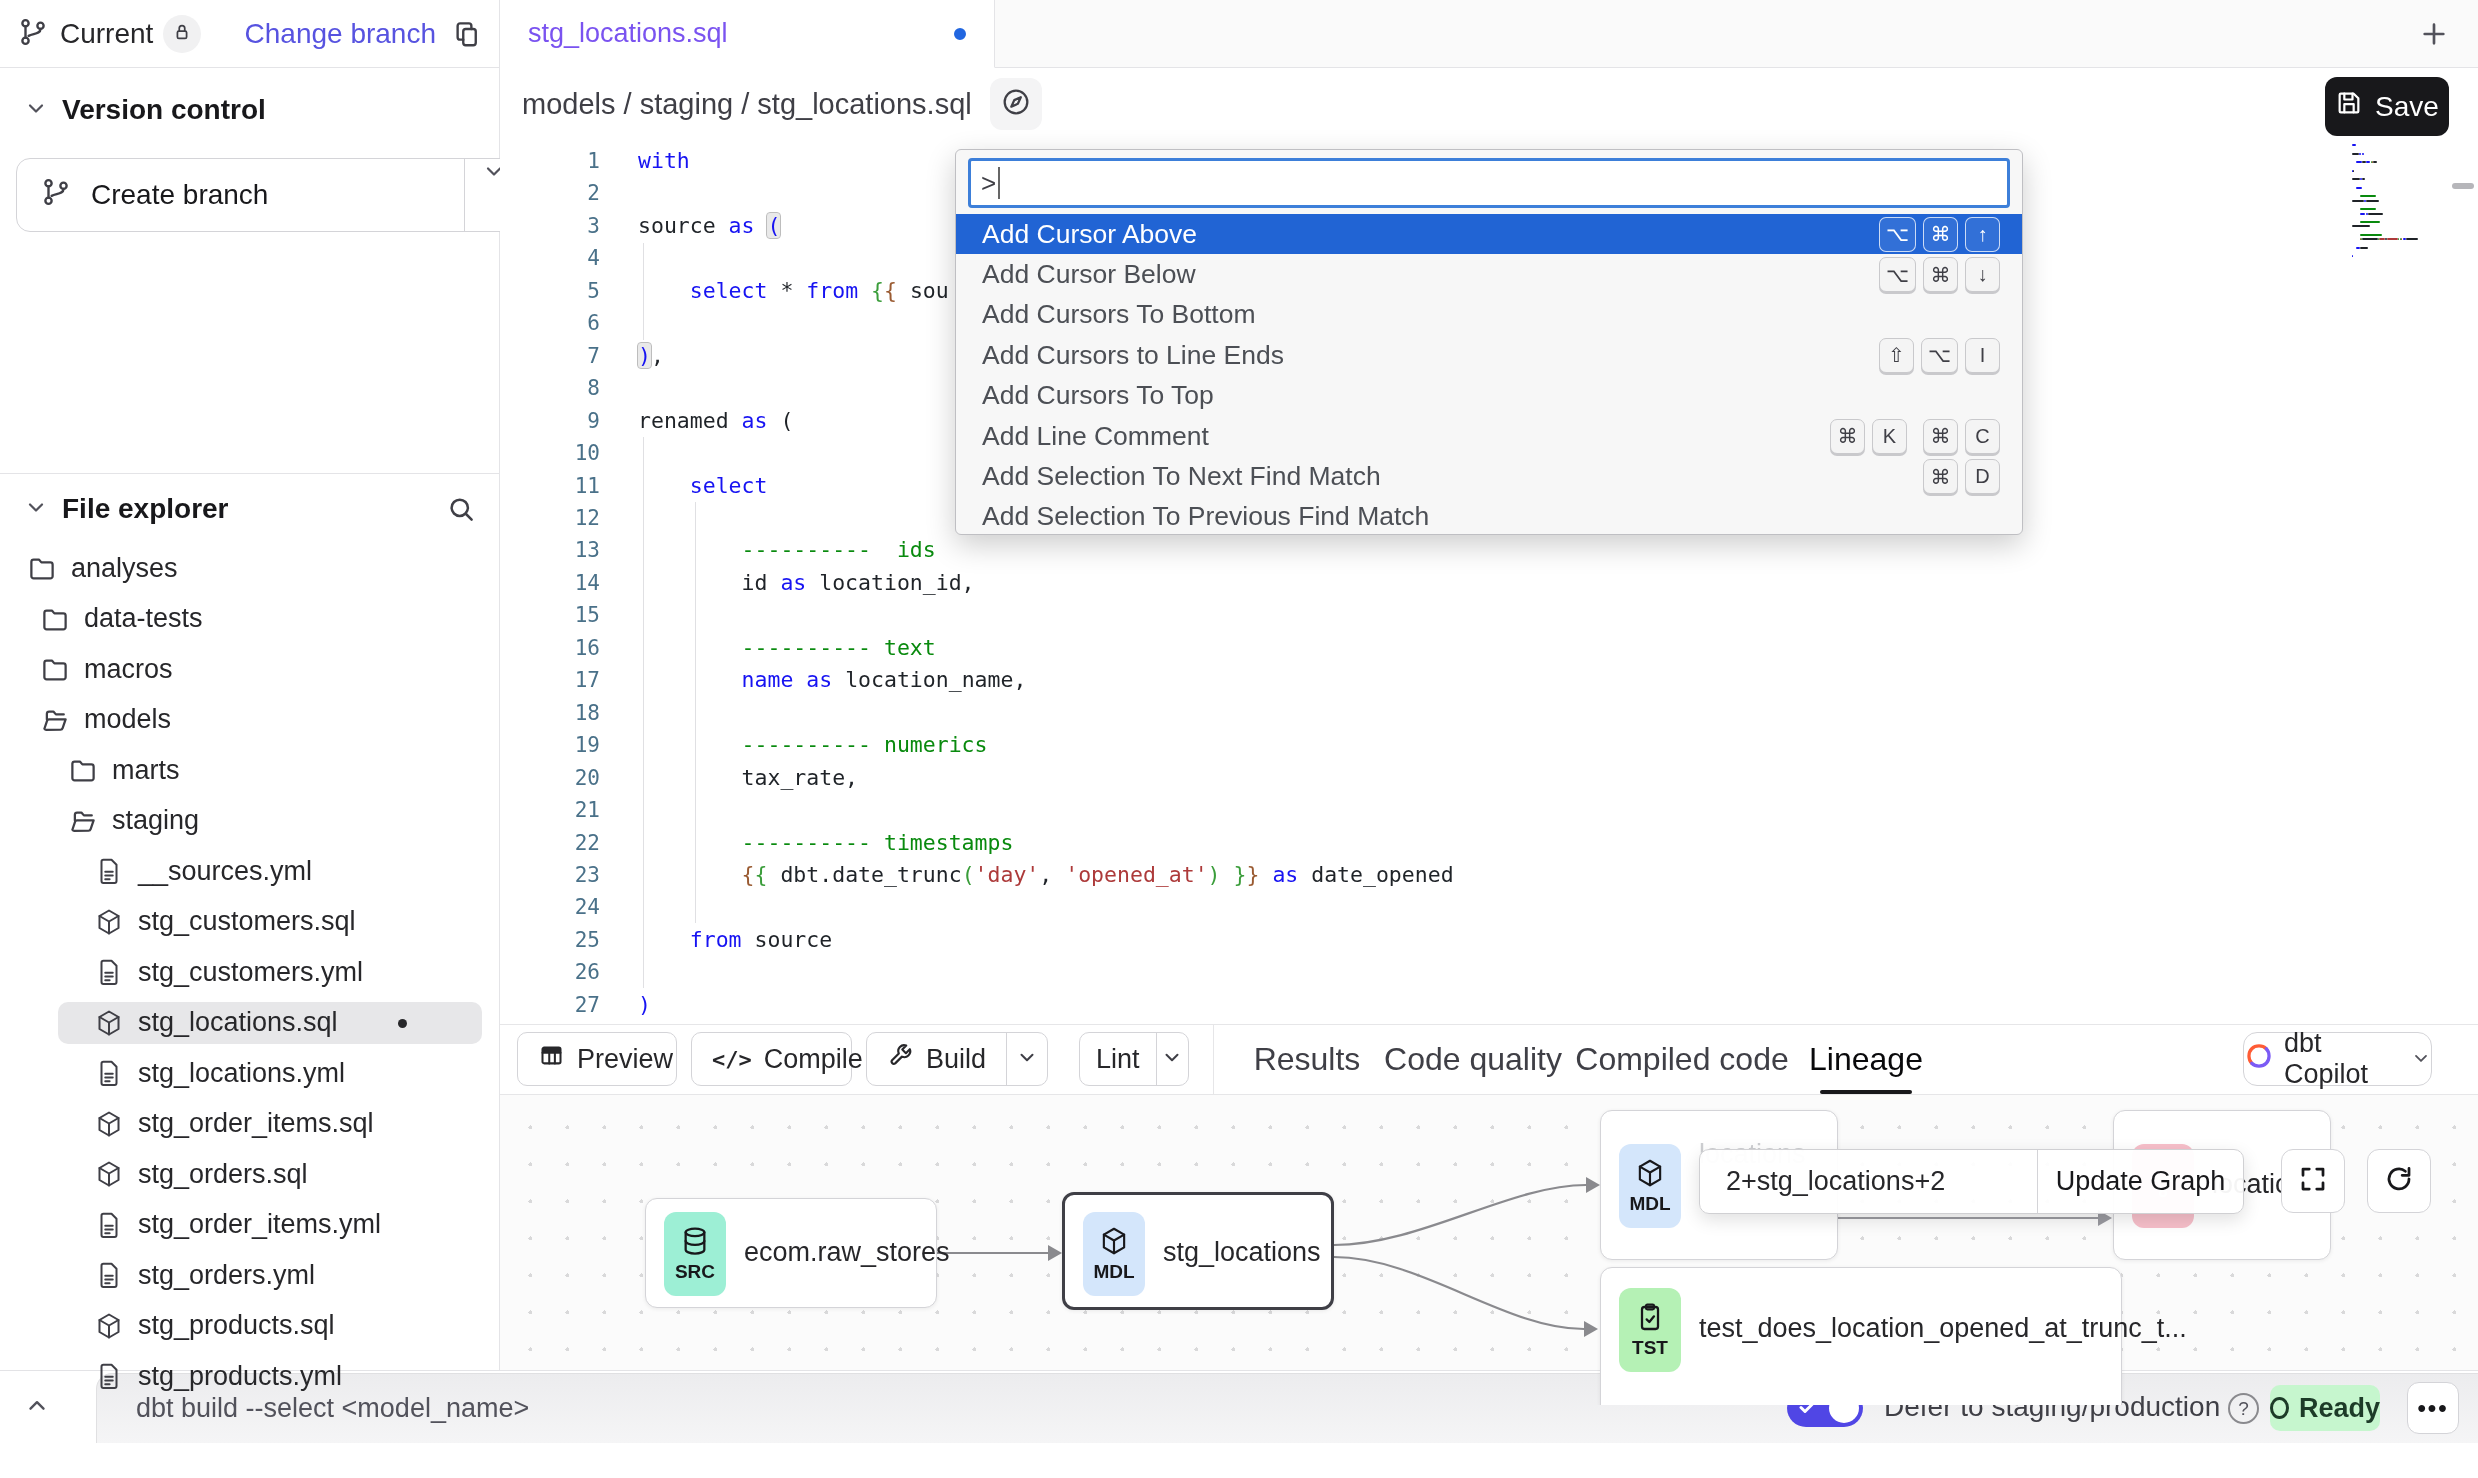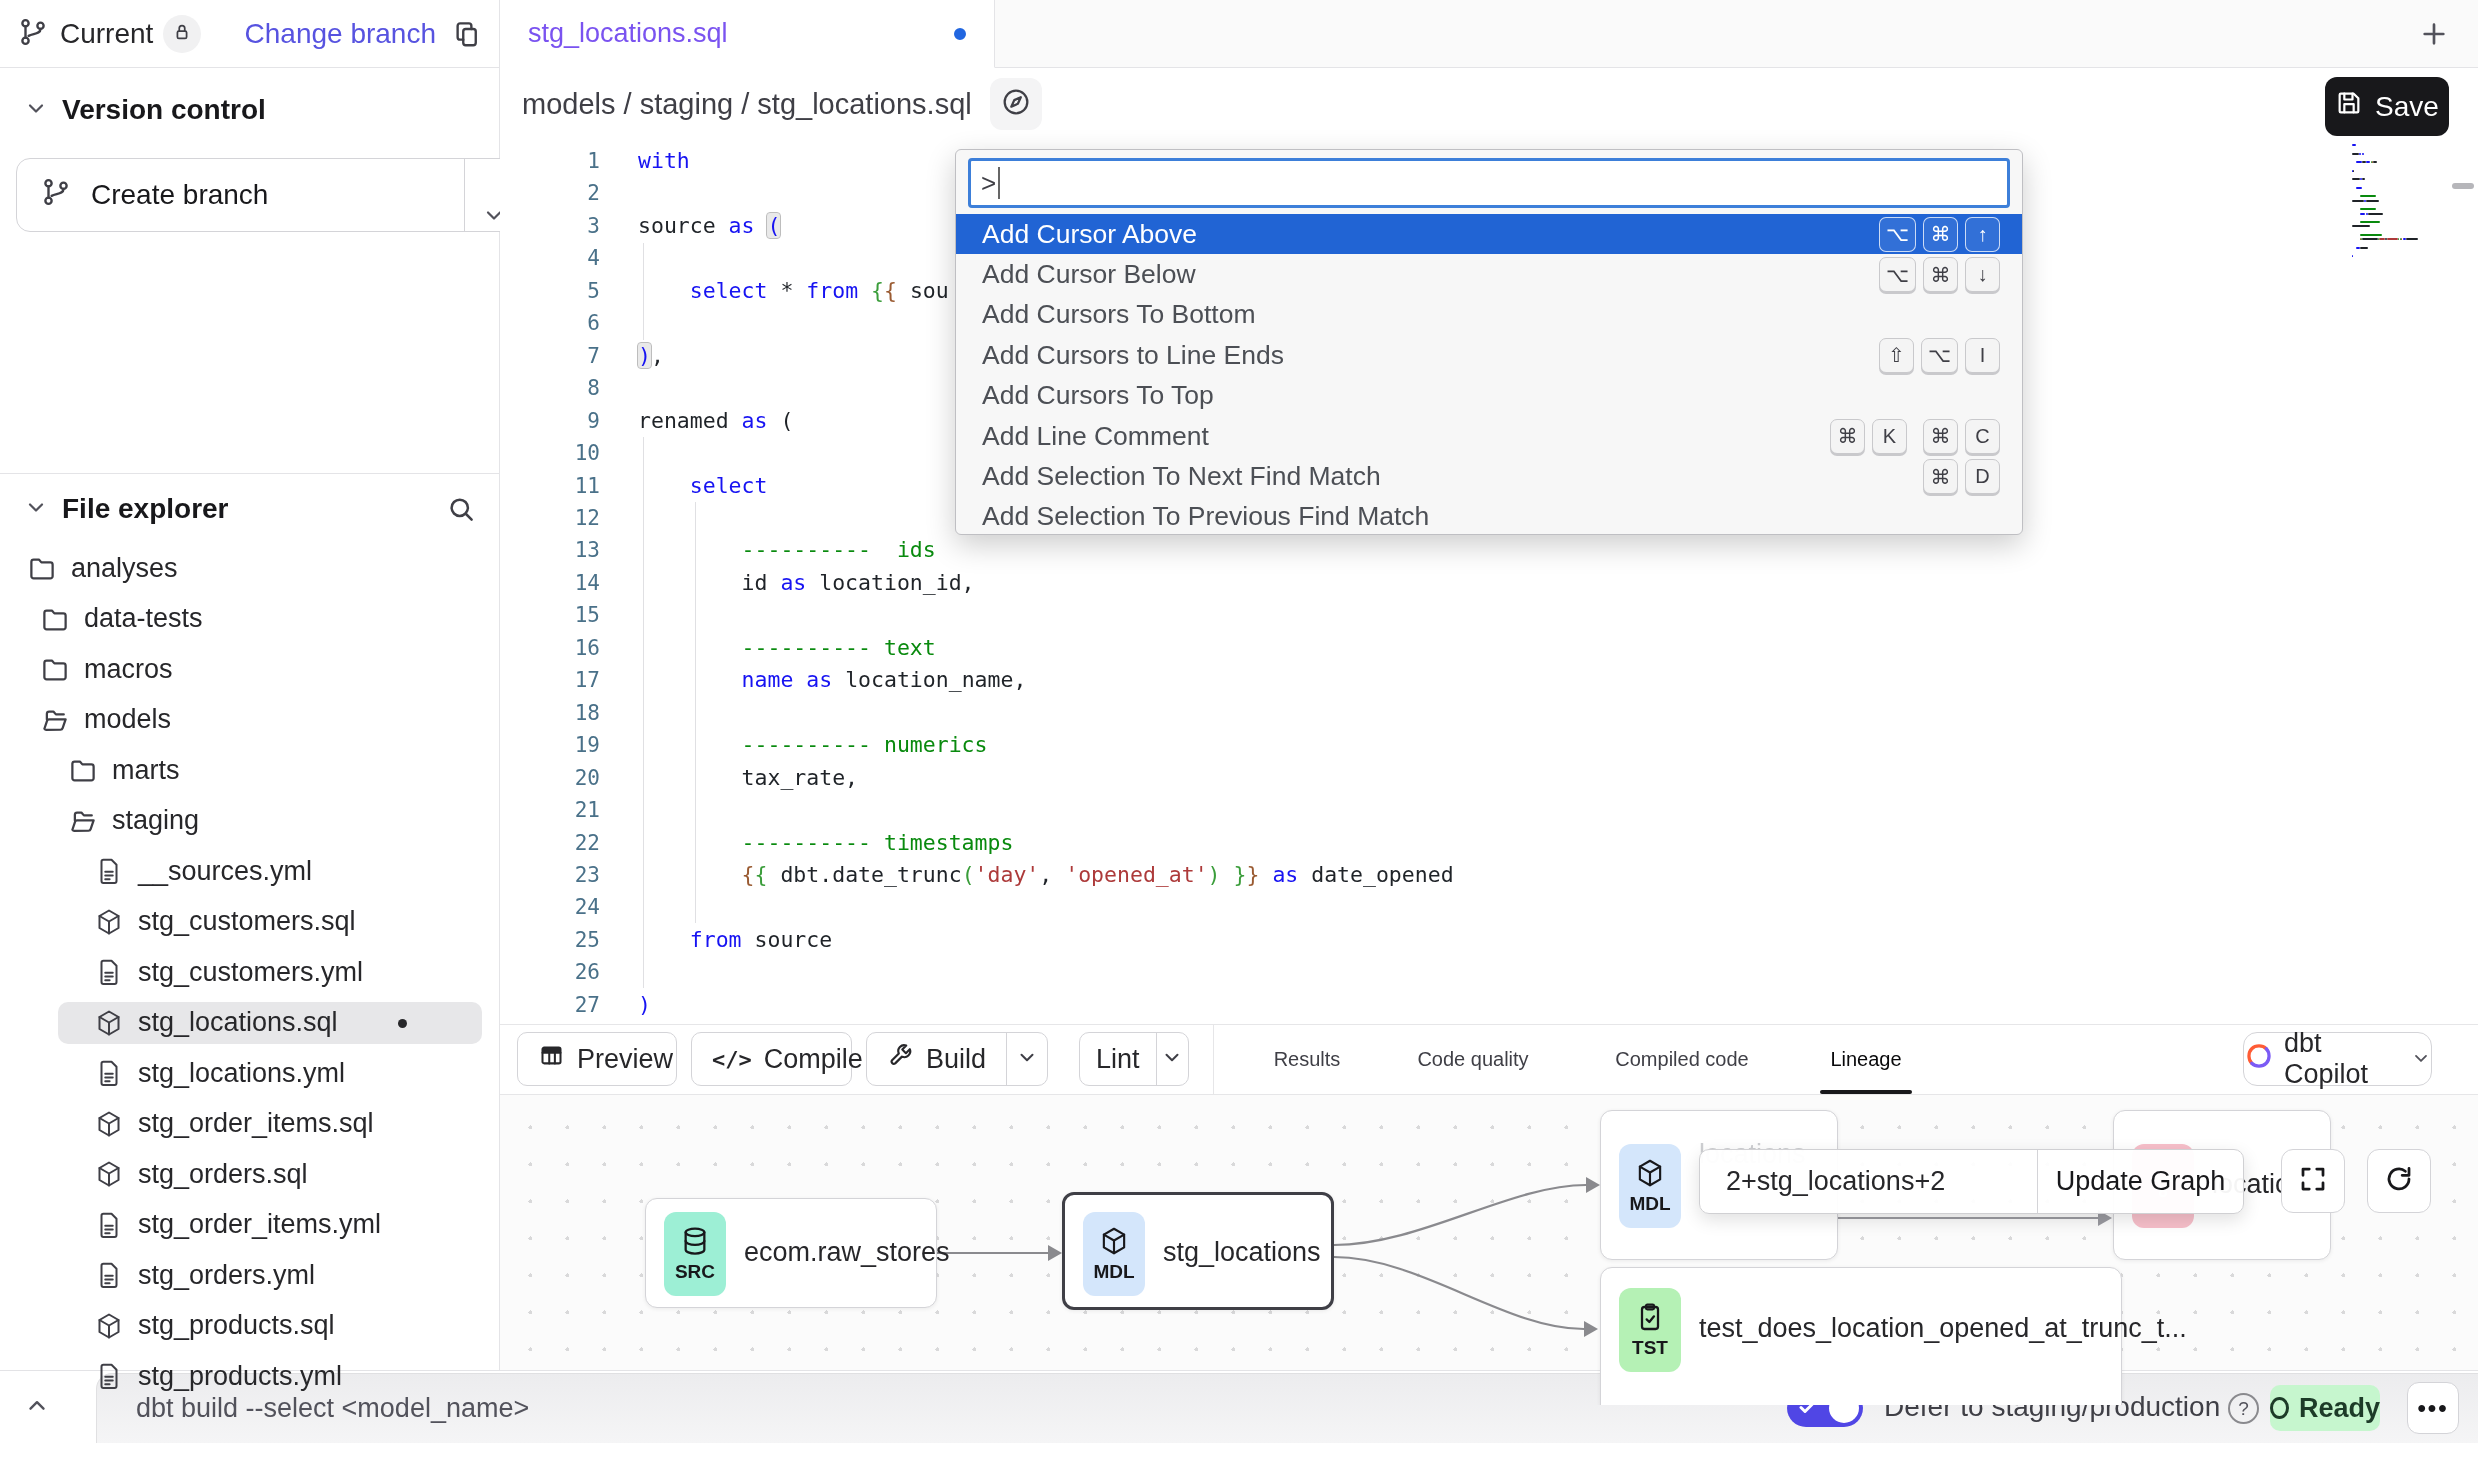--- a/index.html
+++ b/index.html
@@ -11,21 +11,21 @@
   #sidebar { left:0; top:0; width:500px; height:1405px; border-right:1px solid #e4e4e7; background:#fff; }
   #sb-topbar { left:0; top:0; width:500px; height:68px; border-bottom:1px solid #e4e4e7; display:flex; align-items:center; padding:0 18px; }
   .cur-label { font-size:28px; font-weight:500; color:#27272a; margin-left:12px; }
   .lock-badge { width:38px; height:38px; border-radius:50%; background:#f1f1f2; display:flex; align-items:center; justify-content:center; margin-left:10px; }
   .change-branch { margin-left:auto; font-size:28px; font-weight:500; color:var(--link); }
   .copy-btn { margin-left:16px; display:flex; }
 
   .section-head { display:flex; align-items:center; padding:0 24px; height:64px; }
   .section-title { font-size:28px; font-weight:600; color:#18181b; margin-left:14px; }
   #vc-head { left:0; top:78px; width:500px; }
-  #create-branch { left:16px; top:158px; width:508px; height:74px; border:1.5px solid #d4d4d8; border-radius:14px; background:#fff; display:flex; align-items:flex-end; }
+  #create-branch { left:16px; top:158px; width:508px; height:74px; border:1.5px solid #d4d4d8; border-radius:14px; background:#fff; display:flex; align-items:flex-start; }
   #create-branch .cb-main { flex:1; display:flex; align-items:center; padding-left:24px; gap:20px; font-size:28px; font-weight:500; color:#18181b; height:100%; }
   #create-branch .cb-divider { width:1px; height:100%; background:#d4d4d8; }
   #create-branch .cb-chevron { width:58px; display:flex; align-items:center; justify-content:center; }
 
   #fe-section { left:0; top:473px; width:500px; border-top:1px solid #e4e4e7; }
   #fe-head { display:flex; align-items:center; padding:0 24px; height:70px; }
   #fe-search { margin-left:auto; display:flex; }
 
   #file-tree { left:0; top:543px; width:500px; }
   .tree-row { position:relative; height:50.5px; display:flex; align-items:center; gap:14px; cursor:default; }
@@ -71,21 +71,21 @@
   .key { min-width:35px; height:35px; padding:0 6px; border-radius:7px; background:#f4f4f4; border:1px solid #c9c9cc; box-shadow:0 2px 0 #c9c9cc; display:flex; align-items:center; justify-content:center; font-size:20px; color:#3f3f46; }
   .pal-row.sel .key { background:rgba(255,255,255,0.08); border:1.5px solid rgba(255,255,255,0.75); box-shadow:none; color:#fff; }
 
   
   #toolbar { left:500px; top:1024px; width:1978px; height:71px; background:#fff; border-top:1px solid #e6e6e8; border-bottom:1px solid #e6e6e8; }
   .tb-btn { position:absolute; top:7px; height:54px; border:1.5px solid #d4d4d8; border-radius:10px; background:#fff; display:flex; align-items:center; font-size:27px; font-weight:500; color:#27272a; }
   .tb-btn .seg { display:flex; align-items:center; gap:12px; padding:0 20px; height:100%; }
   .tb-div { width:1px; height:100%; background:#d4d4d8; }
   .tb-chev { width:54px; display:flex; align-items:center; justify-content:center; height:100%; }
   #tb-sep { position:absolute; left:713px; top:0; width:1px; height:69px; background:#e6e6e8; }
-  .panel-tab { position:absolute; top:0; height:69px; display:flex; align-items:center; transform:translateX(-50%); font-size:20px; color:#3f3f46; }
+  .panel-tab { position:absolute; top:0; height:69px; display:flex; align-items:center; transform:translateX(-50%); font-size:32px; color:#3f3f46; }
   .panel-tab.active { color:#09090b; font-weight:500; }
   #tab-underline { position:absolute; left:1320px; top:64.5px; width:92px; height:4.5px; background:#18181b; border-radius:2px; }
   #copilot { position:absolute; left:1743px; top:7px; width:189px; height:54px; border:1.5px solid #d4d4d8; border-radius:14px; background:#fff; display:flex; align-items:center; justify-content:center; gap:10px; font-size:27px; font-weight:500; color:#27272a; }
 
   
   #canvas { left:500px; top:1095px; width:1978px; height:310px; background:#fbfbfb;
     background-image:radial-gradient(#d9d9da 2px, transparent 2px); background-size:37px 37px; background-position:12px 14px; overflow:hidden; }
   #edges { position:absolute; left:0; top:0; }
   .node { position:absolute; background:#fff; border:1.5px solid #d4d4d8; border-radius:12px; box-shadow:0 1px 4px rgba(0,0,0,0.07); display:flex; align-items:center; }
   .node.selected { border:3px solid #3f3f46; }

